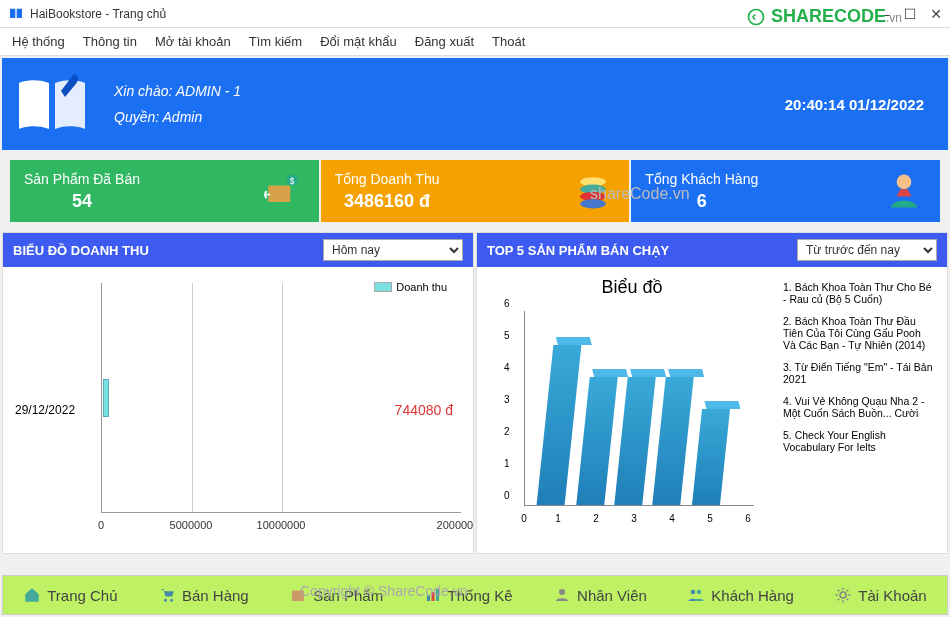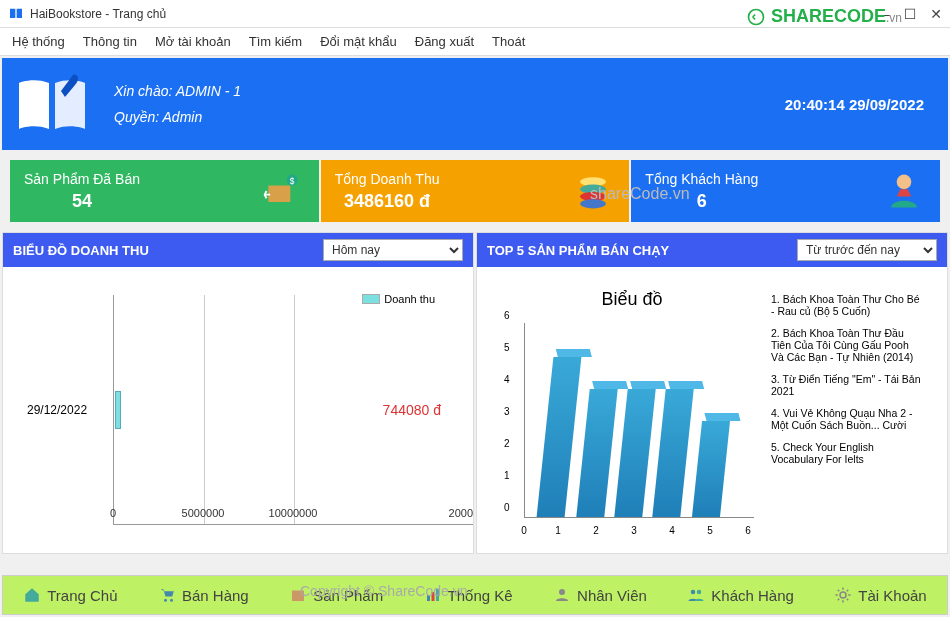--- a/index.html
+++ b/index.html
@@ -30,21 +30,21 @@
 .stat .val { font-size: 18px; font-weight: bold; }
 .stat.green { background: #2fb861; }
 .stat.orange { background: #f5a100; }
 .stat.blue { background: #1b6ff2; }
 .stat svg { width: 44px; height: 44px; }
 
 .panels { display: flex; gap: 2px; margin: 2px; height: 322px; }
 .panel { flex: 1; background: #fff; border: 1px solid #ddd; display: flex; flex-direction: column; }
 .panel-head { background: #3d5bf0; color: #fff; height: 34px; display: flex; align-items: center; justify-content: space-between; padding: 0 10px; font-size: 13px; font-weight: bold; }
 .panel-head select { font-size: 12px; padding: 2px 4px; width: 140px; background: #fff; color: #333; border: 1px solid #aaa; }
-.panel-body { flex: 1; position: relative; padding: 20px; overflow: hidden; }
+.panel-body { flex: 1; position: relative; padding: 8px; overflow: hidden; }
 
 .rev-chart { position: relative; width: 100%; height: 100%; }
 .rev-legend { position: absolute; top: 6px; right: 18px; font-size: 11px; display: flex; align-items: center; gap: 4px; }
 .rev-legend .sw { width: 18px; height: 10px; background: #7de0e0; border: 1px solid #aaa; }
 .rev-plot { position: absolute; left: 90px; top: 8px; width: 360px; height: 230px; border-left: 1px solid #999; border-bottom: 1px solid #999; }
 .rev-plot .hgrid { position: absolute; top: 0; bottom: 0; border-left: 1px solid #ccc; }
 .rev-bar { position: absolute; left: 1px; top: 50%; transform: translateY(-50%); height: 38px; background: #7de0e0; border: 1px solid #5ab; }
 .rev-ylabel { position: absolute; left: 4px; top: 50%; transform: translateY(-50%); font-size: 12px; }
 .rev-value { position: absolute; right: 12px; top: 50%; transform: translateY(-50%); color: #d33; font-size: 14px; }
 .rev-xticks { position: absolute; left: 90px; bottom: 26px; width: 360px; display: flex; font-size: 11px; color: #333; }
@@ -105,21 +105,21 @@
     <svg width="74" height="62" viewBox="0 0 74 62">
       <path fill="#fff" d="M4 10 C4 10 18 4 34 10 L34 56 C18 50 4 56 4 56 Z"></path>
       <path fill="#e3edff" d="M70 10 C70 10 56 4 40 10 L40 56 C56 50 70 56 70 56 Z"></path>
       <path fill="#0b4fc2" d="M58 2 C62 0 66 6 60 12 L50 24 L46 18 Z"></path>
     </svg>
   </div>
   <div class="info">
     <span>Xin chào: ADMIN - 1</span>
     <span>Quyền: Admin</span>
   </div>
-  <div class="clock">20:40:14 29/09/2022</div>
+  <div class="clock">20:40:14 01/12/2022</div>
 </div>
 
 <div class="stats">
   <div class="stat green">
     <div class="txt">
       <span>Sản Phẩm Đã Bán</span>
       <span class="val">54</span>
     </div>
     <svg viewBox="0 0 48 48">
         <rect x="8" y="18" width="24" height="18" fill="#d9a04a"></rect>

